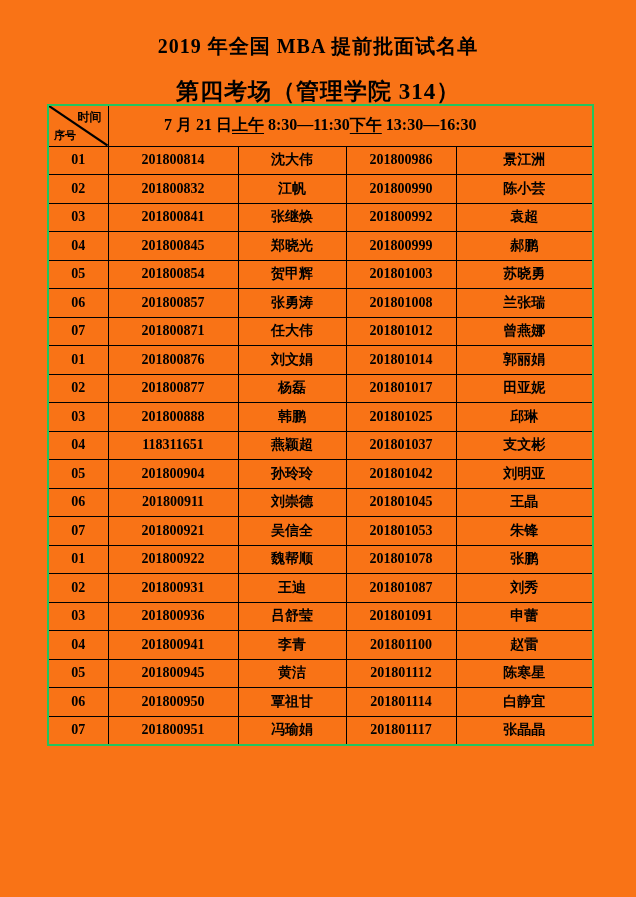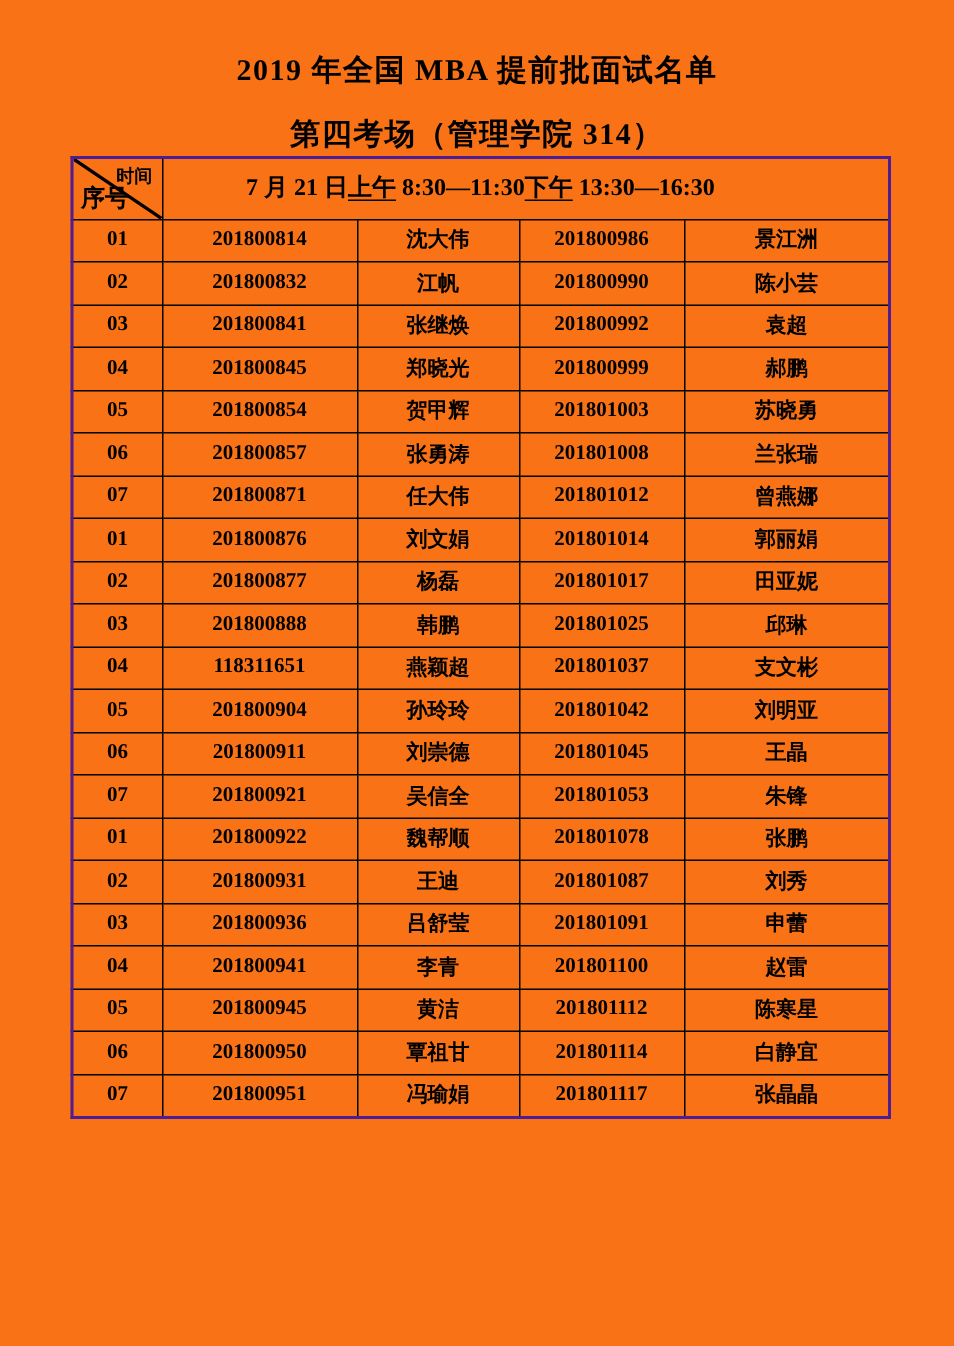--- a/index.html
+++ b/index.html
@@ -13,47 +13,47 @@
     overflow:hidden;
   }
   .doc-title {
     position:absolute; top:33px; left:0;
     width:100%; text-align:center;
     font-size:20px; letter-spacing:1px;
   }
   .doc-subtitle {
     position:absolute; top:76px; left:0;
     width:100%; text-align:center;
-    font-size:20px; letter-spacing:1px;
+    font-size:23px; letter-spacing:1px;
   }
   table.roster {
     position:absolute; left:47px; top:104px;
     width:545px;
     border-collapse:collapse;
     table-layout:fixed;
-    border:2px solid #4c1d95;
+    border:2px solid #22c55e;
   }
   table.roster td {
     border:1px solid #000;
     text-align:center;
     vertical-align:middle;
     padding:0;
     font-size:14px;
     font-weight:bold;
     overflow:hidden;
   }
   td.mid { border-left:3px solid #000; }
   tr.time-row   { height:41px; }
   tr.colhead-row{ height:30px; }
   tr.group-row  { height:29px; }
   tr.data-row   { height:28.5px; }
   td.corner { position:relative; }
   td.corner svg { position:absolute; left:0; top:0; width:100%; height:100%; }
   td.corner .corner-top    { position:absolute; top:3px;  right:6px; font-size:12px; }
-  td.corner .corner-bottom { position:absolute; bottom:3px; left:5px; font-size:16px; }
+  td.corner .corner-bottom { position:absolute; bottom:3px; left:5px; font-size:11px; }
   td.time-cell { text-align:left; }
   .time-flex {
     display:flex; justify-content:center; align-items:center;
     padding:0 72px 0 12px;
     font-size:16px;
   }
   .ul { text-decoration:underline; text-underline-offset:3px; }
   .serial { font-size:13px; }
 </style>
 </head>

